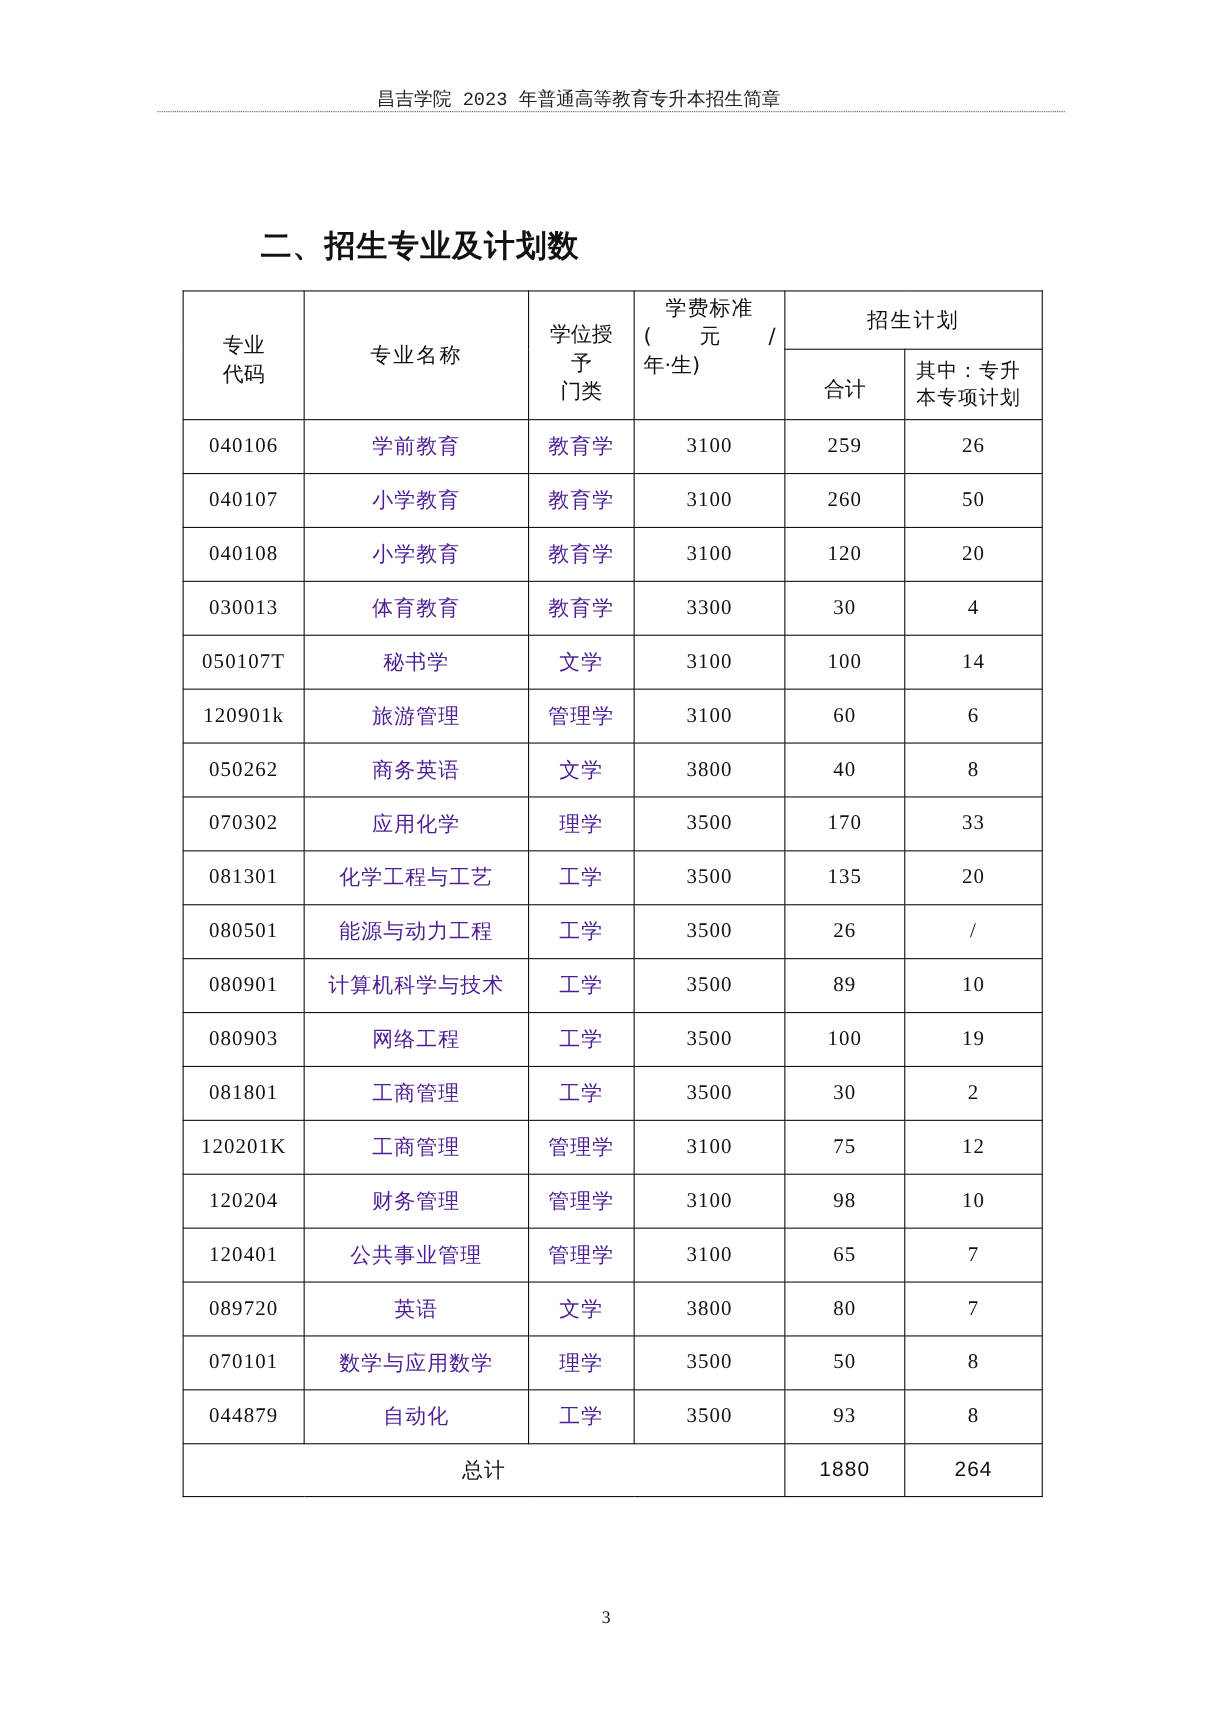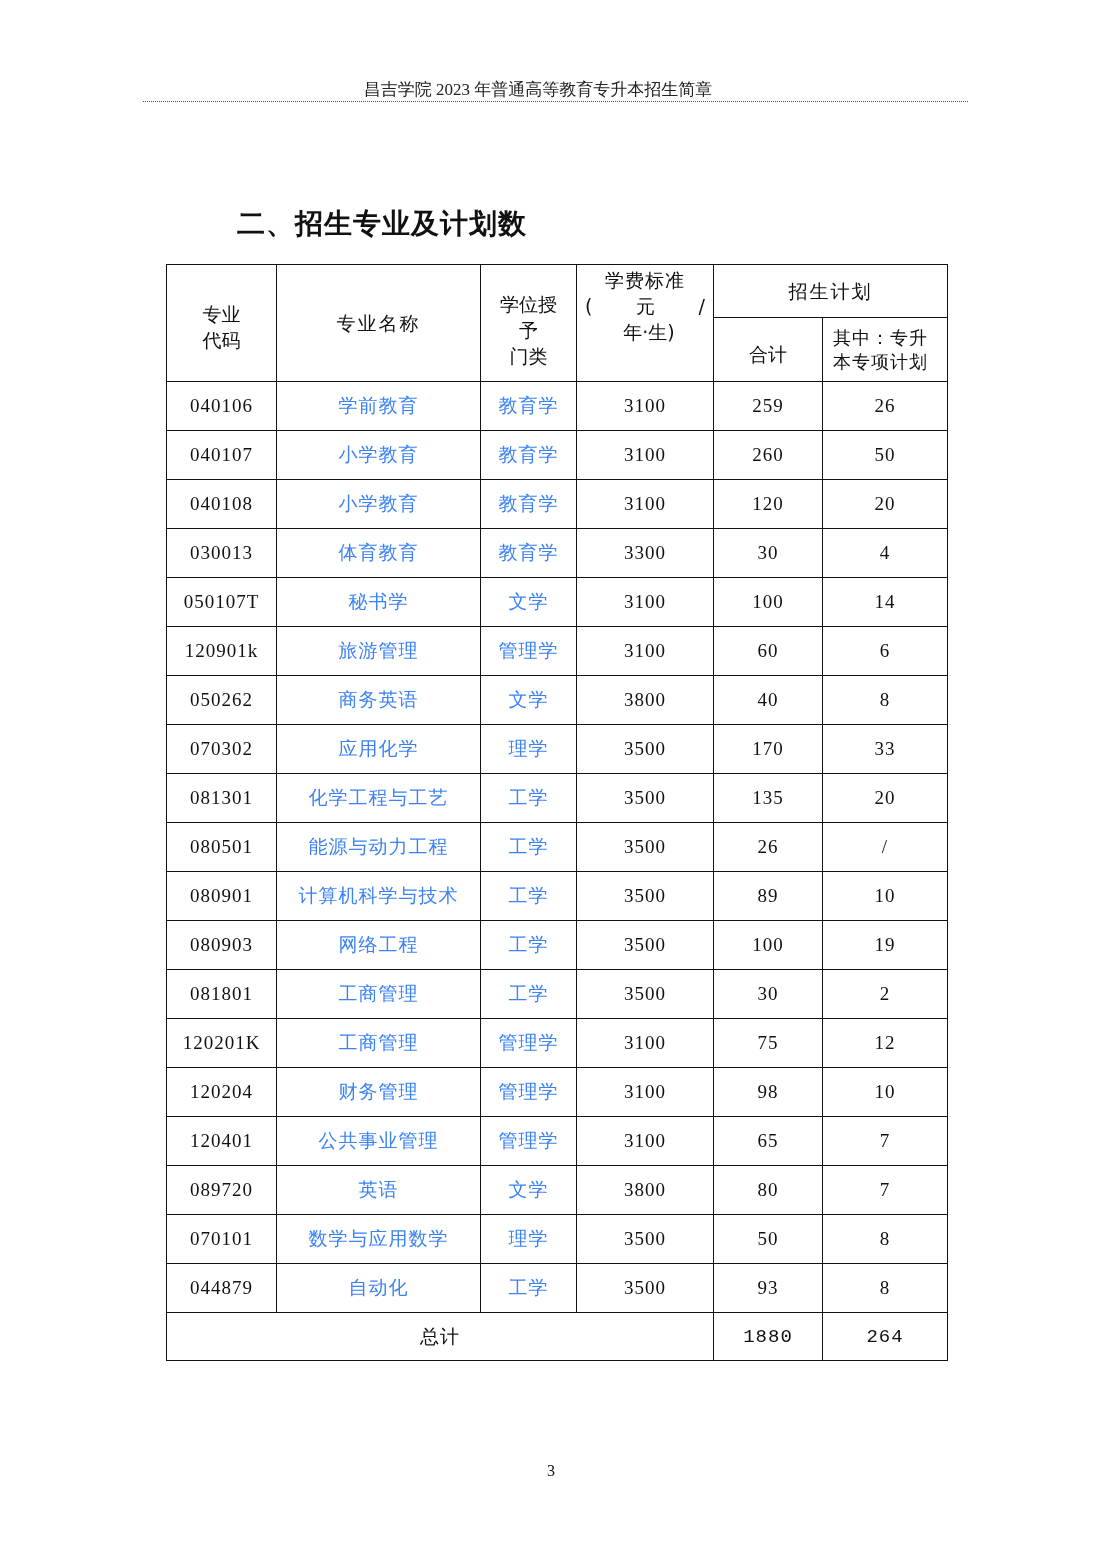--- a/index.html
+++ b/index.html
@@ -1,28 +1,28 @@
 <!DOCTYPE html>
 <html><head>
 <meta charset="utf-8">
 <style>
   html, body { margin:0; padding:0; background:#ffffff; }
   body { width:1102px; height:1559px; position:relative; overflow:hidden; color:#111; font-family:"DejaVu Serif","Liberation Serif",serif; }
-  .running-header { position:absolute; left:16px; width:1044px; top:78px; text-align:center; font-size:17px; font-family:Liberation Serif, serif; color:#222; letter-spacing:0px; }
+  .running-header { position:absolute; left:4px; width:1044px; top:78px; text-align:center; font-size:17px; font-family:Liberation Mono, monospace; color:#222; letter-spacing:0px; }
   .header-rule { position:absolute; left:143px; width:825px; top:101px; border-top:1px dotted #555; height:0; }
   .section-title { position:absolute; left:205px; top:205px; font-size:28px; font-weight:bold; font-family:"DejaVu Sans","Liberation Sans",sans-serif; color:#111; letter-spacing:1px;margin-left:32px; }
   table.plan { position:absolute; left:166px; top:264px; border-collapse:collapse; table-layout:fixed; width:781px; }
   table.plan td, table.plan th { border:1.2px solid #111; padding:0; text-align:center; vertical-align:middle; font-weight:normal; }
   table.plan th { font-family:"DejaVu Sans","Liberation Sans",sans-serif; font-size:19px; line-height:26px; }
   table.plan td { height:48px; font-size:19px; letter-spacing:1px; }
   td.code, td.num { font-family:"Liberation Serif","DejaVu Serif",serif; font-size:20px; letter-spacing:2px; }
-  td.cn { font-family:Liberation Sans, sans-serif; font-size:19px; letter-spacing:2px; color:#3b82f6; }
+  td.cn { font-family:Liberation Sans, sans-serif; font-size:19px; letter-spacing:2px; color:#4c1d95; }
   tr.total td { height:47px; }
   td.total-label { font-family:Liberation Sans, sans-serif; font-weight:bold; font-size:22px; letter-spacing:2px; padding-top:12px; }
-  td.total-num { font-family:Liberation Mono, monospace; font-weight:bold; font-size:23px; letter-spacing:1px; padding-top:12px; }
+  td.total-num { font-family:Liberation Sans, sans-serif; font-weight:bold; font-size:23px; letter-spacing:1px; padding-top:12px; }
   .fee-line { display:flex; justify-content:space-between; padding:0 8px; }
   .page-number { position:absolute; left:0; width:1102px; top:1462px; text-align:center; font-size:16px; font-family:"Liberation Serif","DejaVu Serif",serif; }
   th.h-sub-small { font-size:18px !important; line-height:24px !important; text-align:left !important; padding-left:10px !important; letter-spacing:1px; }
 </style>
 </head>
 <body>
 
 <div class="running-header">昌吉学院 2023 年普通高等教育专升本招生简章</div>
 <div class="header-rule"></div>
 
@@ -51,21 +51,21 @@
         <div>予</div>
         <div>门类</div>
       </th>
       <th rowspan="2" style="vertical-align:top">
         <div style="padding-top:2px; letter-spacing:1px">学费标准</div>
         <div class="fee-line">
           <span>(</span>
           <span>元</span>
           <span>/</span>
         </div>
-        <div style="text-align:center; padding-left:8px">年·生)</div>
+        <div style="text-align:left; padding-left:8px">年·生)</div>
       </th>
       <th colspan="2">
         <div style="letter-spacing:2px">招生计划</div>
       </th>
     </tr>
     <tr style="height:63px">
       <th>
         <div style="padding-top:8px">合计</div>
       </th>
       <th class="h-sub-small">

